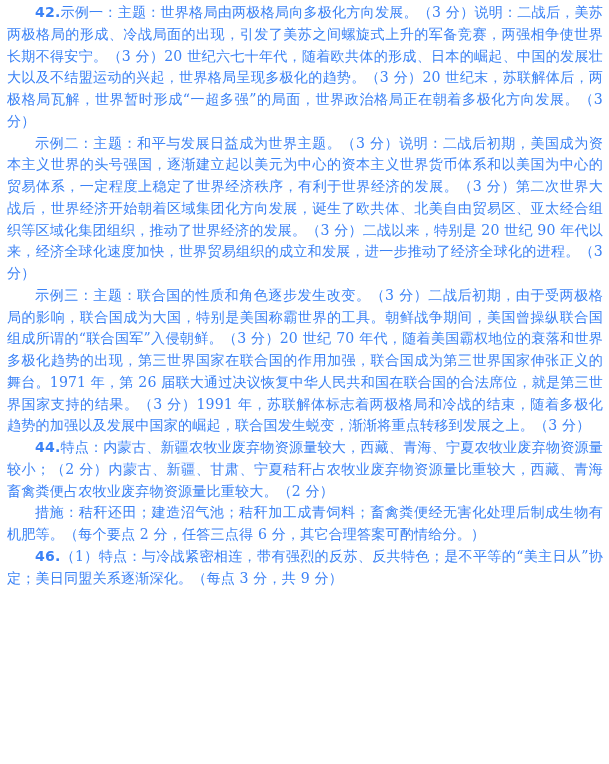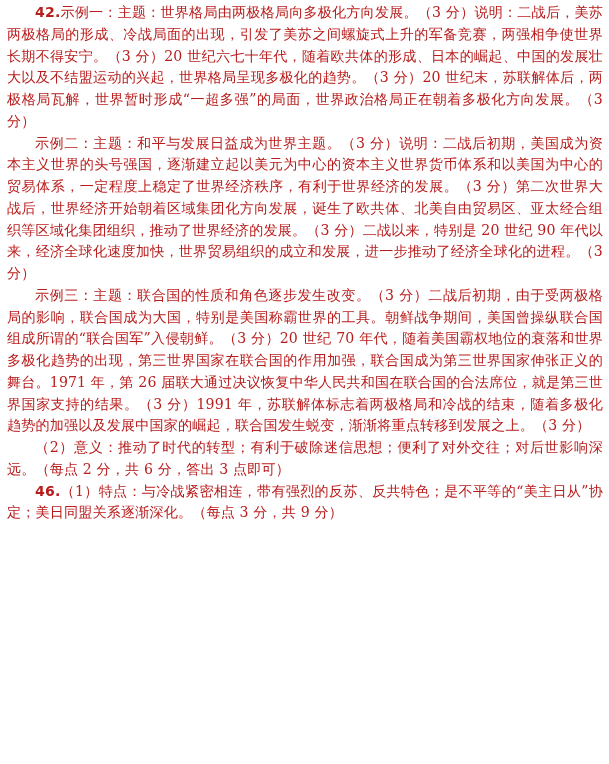--- a/index.html
+++ b/index.html
@@ -1,24 +1,25 @@
 <!DOCTYPE html>
 <html><head>
 <meta charset="utf-8">
 <style>
   html,body{margin:0;padding:0;background:#fff;}
   body{width:609px;height:764px;overflow:hidden;}
-  .page{padding:2px 6px 0 7px;font-family:"DejaVu Serif",serif;font-size:14.1px;line-height:21.75px;color:#b91c1c;text-align:justify;letter-spacing:0.15px;}
+  .page{padding:2px 6px 0 7px;font-family:"DejaVu Serif",serif;font-size:14.1px;line-height:21.75px;color:#3b82f6;text-align:justify;letter-spacing:0.15px;}
   .p{margin:0;text-indent:28px;}
   .num{font-weight:bold;font-family:"DejaVu Sans",sans-serif;}
 </style>
 </head>
 <body>
 
 <div class="page">
   <p class="p"><span class="num">42.</span><span>示例一：主题：世界格局由两极格局向多极化方向发展。（3 分）说明：二战后，美苏两极格局的形成、冷战局面的出现，引发了美苏之间螺旋式上升的军备竞赛，两强相争使世界长期不得安宁。（3 分）20 世纪六七十年代，随着欧共体的形成、日本的崛起、中国的发展壮大以及不结盟运动的兴起，世界格局呈现多极化的趋势。（3 分）20 世纪末，苏联解体后，两极格局瓦解，世界暂时形成“一超多强”的局面，世界政治格局正在朝着多极化方向发展。（3 分）</span></p>
   <p class="p"><span>示例二：主题：和平与发展日益成为世界主题。（3 分）说明：二战后初期，美国成为资本主义世界的头号强国，逐渐建立起以美元为中心的资本主义世界货币体系和以美国为中心的贸易体系，一定程度上稳定了世界经济秩序，有利于世界经济的发展。（3 分）第二次世界大战后，世界经济开始朝着区域集团化方向发展，诞生了欧共体、北美自由贸易区、亚太经合组织等区域化集团组织，推动了世界经济的发展。（3 分）二战以来，特别是 20 世纪 90 年代以来，经济全球化速度加快，世界贸易组织的成立和发展，进一步推动了经济全球化的进程。（3 分）</span></p>
   <p class="p"><span>示例三：主题：联合国的性质和角色逐步发生改变。（3 分）二战后初期，由于受两极格局的影响，联合国成为大国，特别是美国称霸世界的工具。朝鲜战争期间，美国曾操纵联合国组成所谓的“联合国军”入侵朝鲜。（3 分）20 世纪 70 年代，随着美国霸权地位的衰落和世界多极化趋势的出现，第三世界国家在联合国的作用加强，联合国成为第三世界国家伸张正义的舞台。1971 年，第 26 届联大通过决议恢复中华人民共和国在联合国的合法席位，就是第三世界国家支持的结果。（3 分）1991 年，苏联解体标志着两极格局和冷战的结束，随着多极化趋势的加强以及发展中国家的崛起，联合国发生蜕变，渐渐将重点转移到发展之上。（3 分）</span></p>
-  <p class="p"><span>（2）意义：推动了时代的转型；有利于破除迷信思想；便利了对外交往；对后世影响深远。（每点 2 分，共 6 分，答出 3 点即可）</span></p>
+  <p class="p"><span class="num">44.</span><span>特点：内蒙古、新疆农牧业废弃物资源量较大，西藏、青海、宁夏农牧业废弃物资源量较小；（2 分）内蒙古、新疆、甘肃、宁夏秸秆占农牧业废弃物资源量比重较大，西藏、青海畜禽粪便占农牧业废弃物资源量比重较大。（2 分）</span></p>
+  <p class="p"><span>措施：秸秆还田；建造沼气池；秸秆加工成青饲料；畜禽粪便经无害化处理后制成生物有机肥等。（每个要点 2 分，任答三点得 6 分，其它合理答案可酌情给分。）</span></p>
   <p class="p"><span class="num">46.</span><span>（1）特点：与冷战紧密相连，带有强烈的反苏、反共特色；是不平等的“美主日从”协定；美日同盟关系逐渐深化。（每点 3 分，共 9 分）</span></p>
   <p class="p"></p>
 
 </div>
 
 </body></html>

